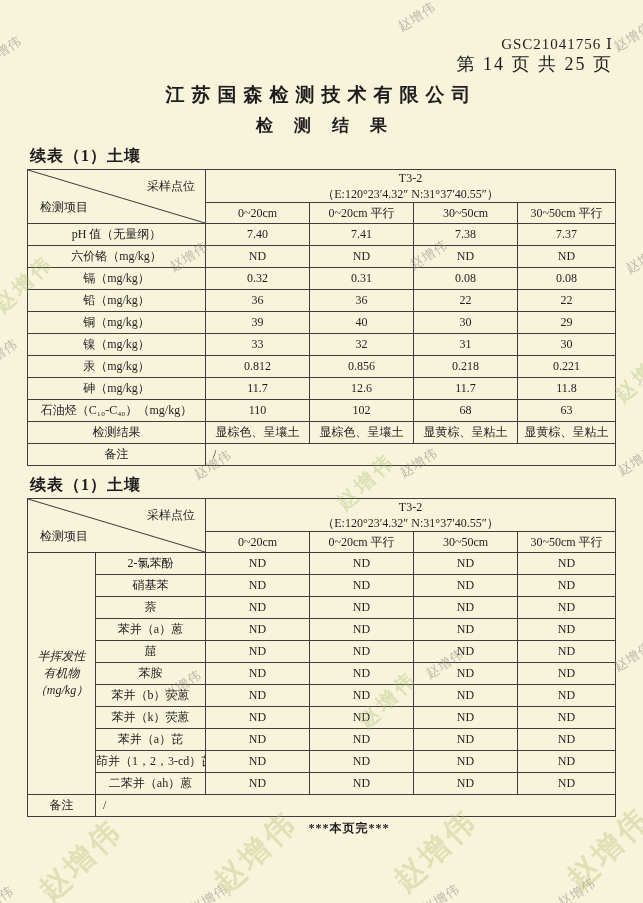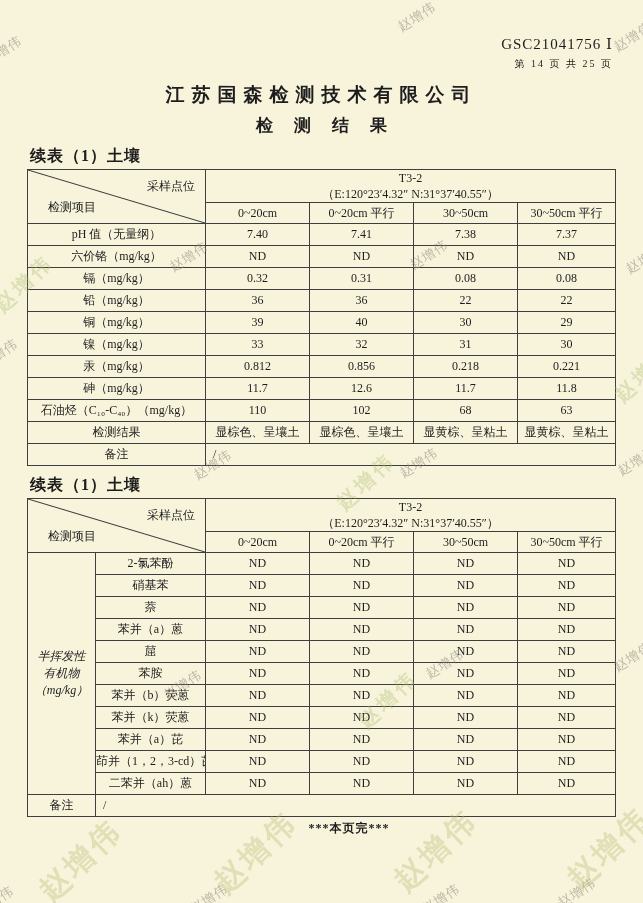--- a/index.html
+++ b/index.html
@@ -17,21 +17,21 @@
     white-space:nowrap;
   }
   .wm.green{
     color:rgba(186,190,118,.38); font-size:30px; font-weight:bold;
     transform:rotate(-44deg); letter-spacing:4px;
   }
   .wm.green.small{font-size:20px; color:rgba(170,185,110,.35);}
   
   .doc-head{margin:34px 30px 0 12px; text-align:right; line-height:20px;}
   .doc-number{font-size:15px; letter-spacing:1px;}
-  .page-info{font-size:10px; letter-spacing:2px;}
+  .page-info{font-size:18px; letter-spacing:2px;}
   .company{
     text-align:center; font-size:19px; font-weight:bold;
     letter-spacing:7px; margin-top:8px;
   }
   .report-title{
     text-align:center; font-size:17px; font-weight:bold;
     letter-spacing:21px; margin-top:6px; text-indent:21px;
   }
   .section-label{
     margin:9px 2px 2px 30px; font-size:16px; font-weight:bold;
@@ -43,21 +43,21 @@
     width:588px; margin-left:27px; background:transparent;border-radius:32px;
   }
   th,td{
     border:1px solid #3e3e3e; padding:0; font-size:12px;
     font-weight:normal; text-align:center; vertical-align:middle;
     overflow:hidden;
   }
   .corner{position:relative; height:52px;}
   .corner svg{position:absolute; inset:0; width:100%; height:100%;}
   .corner-top{position:absolute; top:8px; right:10px; font-size:12px;}
-  .corner-bottom{position:absolute; bottom:7px; left:20px; font-size:12px;}
+  .corner-bottom{position:absolute; bottom:7px; left:12px; font-size:12px;}
   .site-cell div{line-height:16px;}
   .depth-row th{height:20px;}
   tbody td{height:21px; white-space:nowrap;}
   td.lbl{white-space:nowrap;}
   td.remark-val{text-align:left; padding-left:7px;}
   .group-cell div{line-height:17px; font-size:12px;font-style:italic;}
   .end-note{
     width:588px; margin:3px 16px 0 55px; text-align:center;
     font-size:12px; font-weight:bold; letter-spacing:1px;
   }

